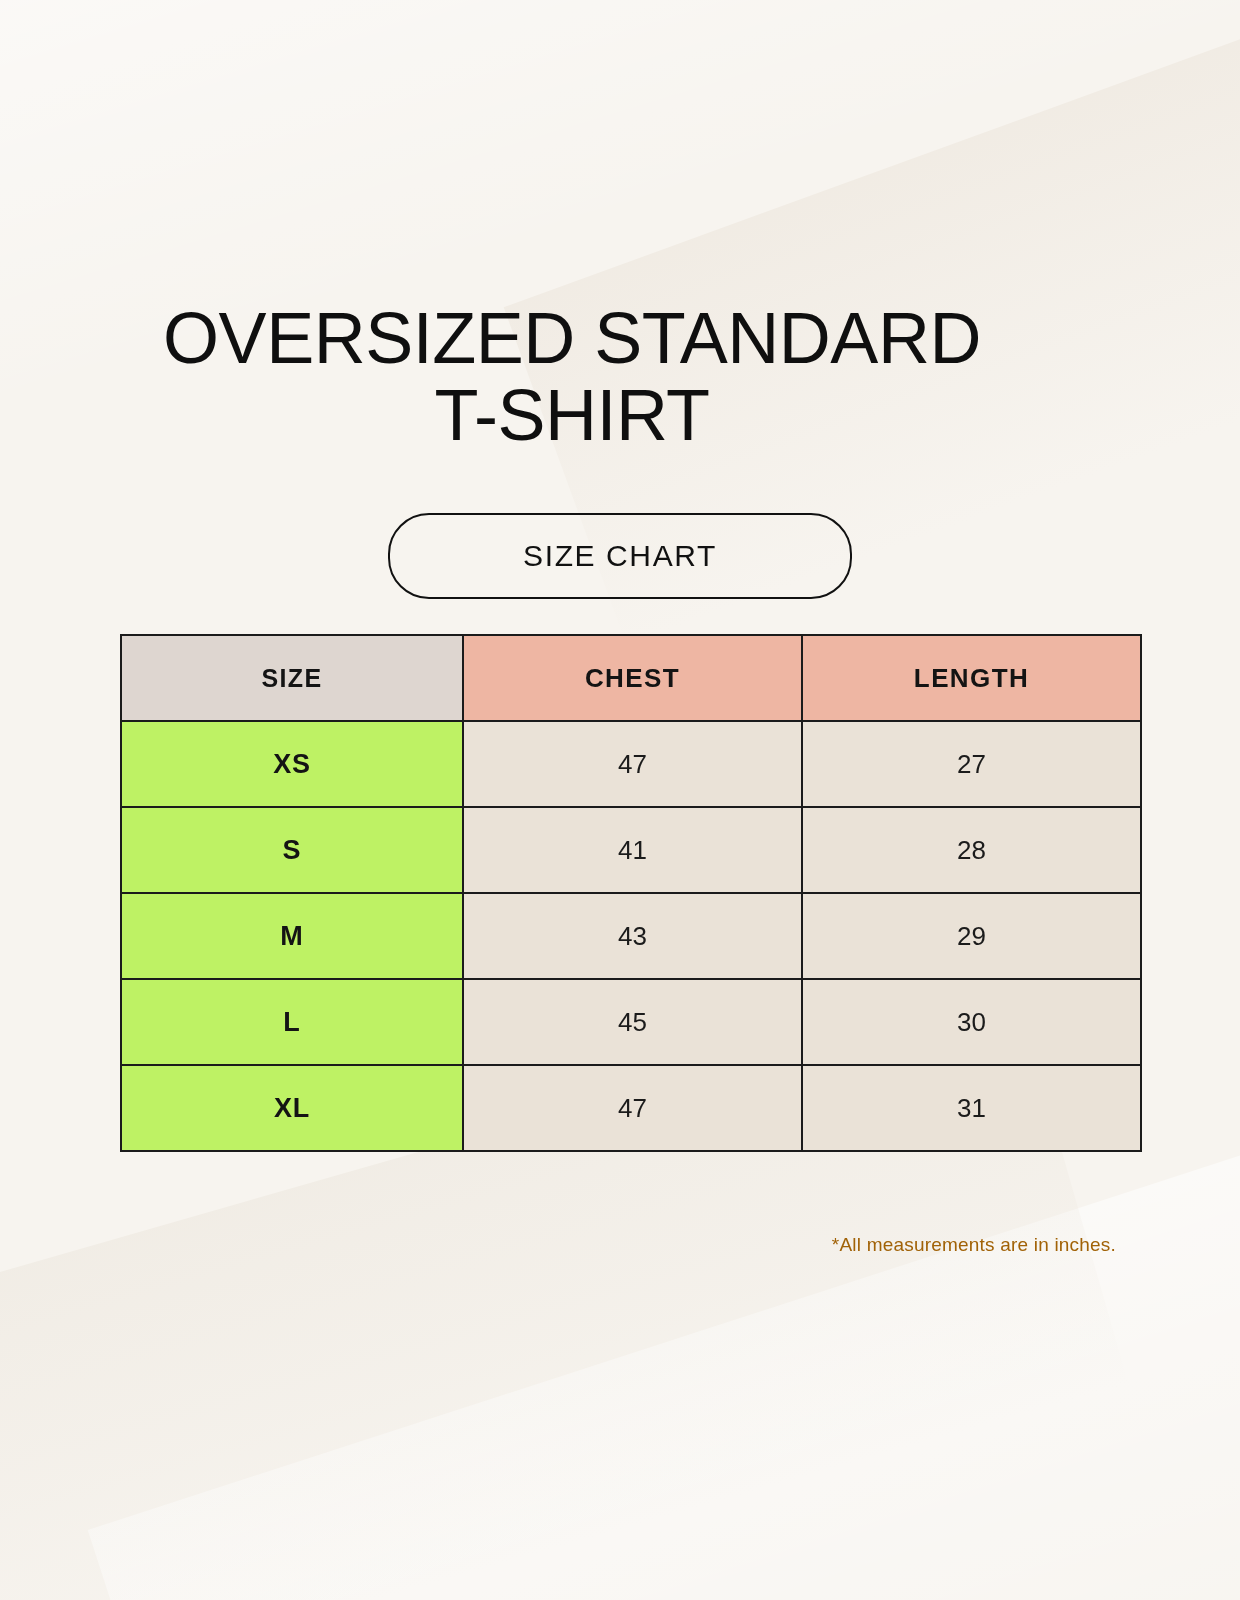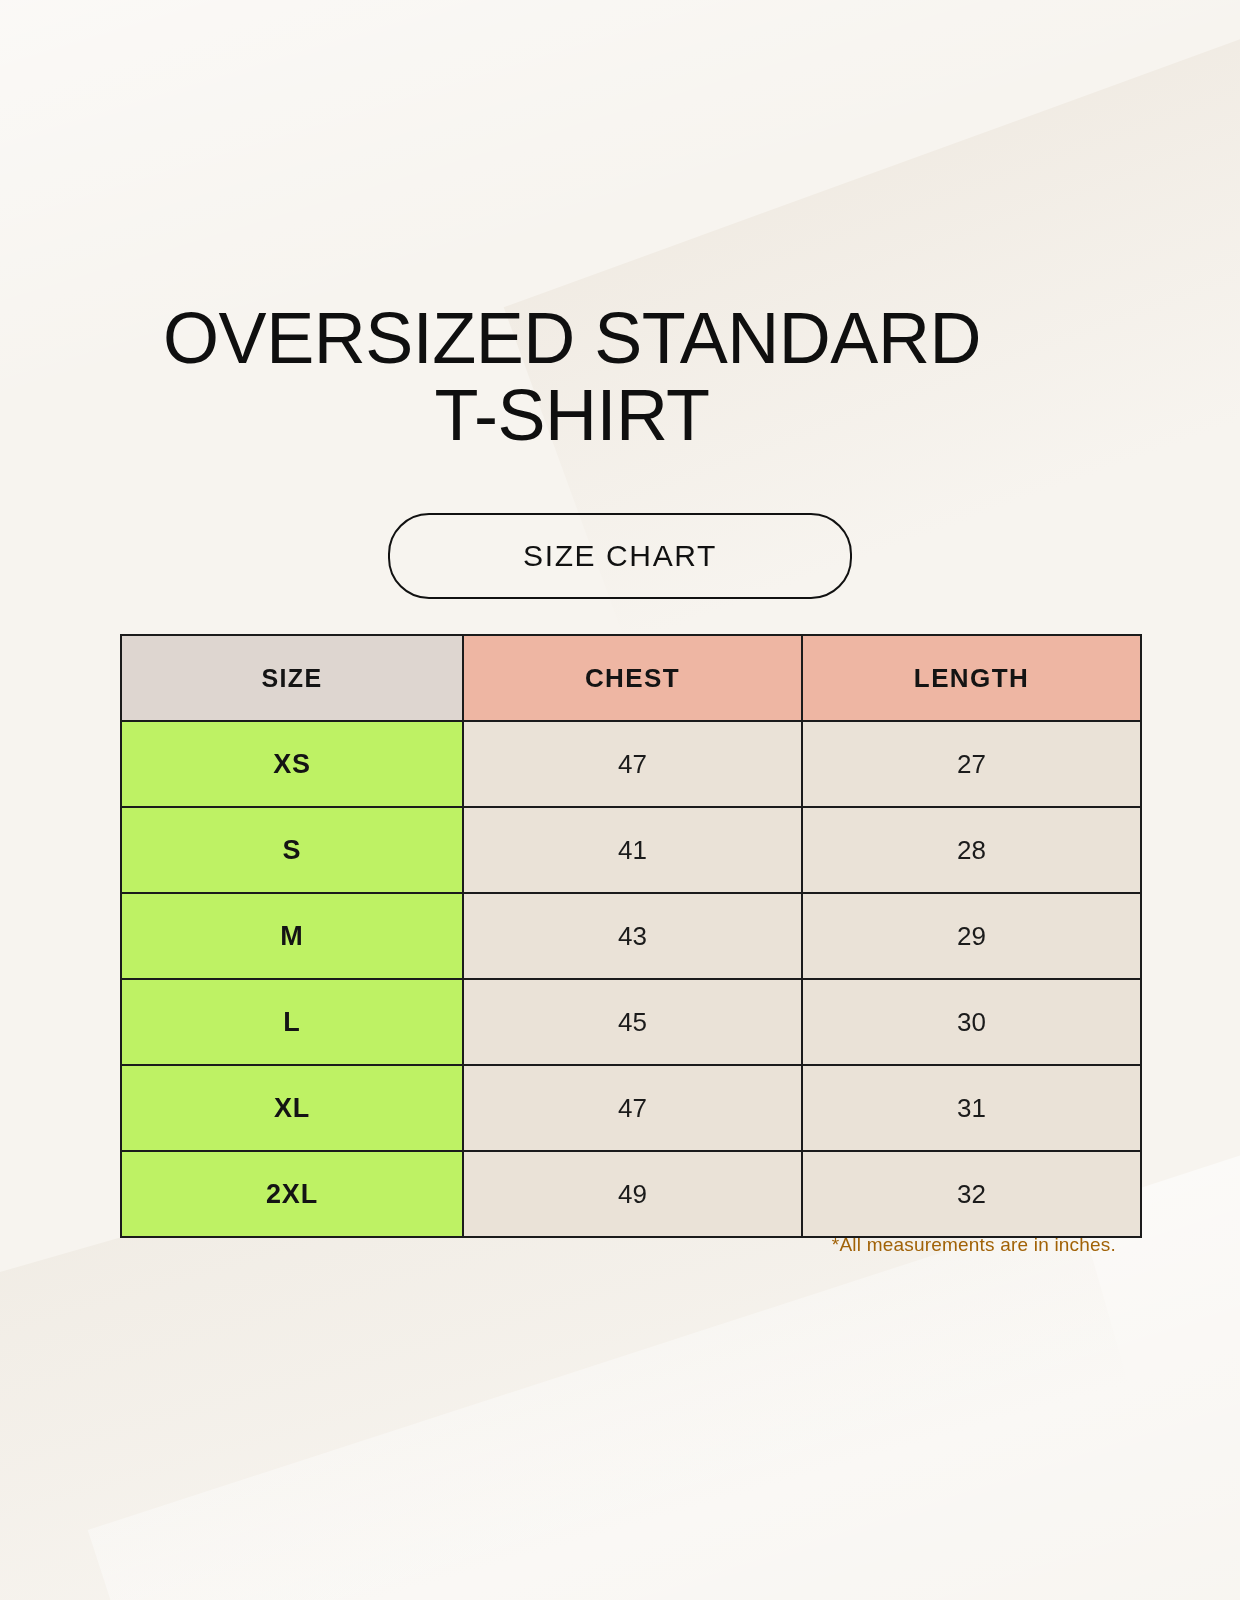--- a/index.html
+++ b/index.html
@@ -209,24 +209,19 @@
         <tr>
           <td class="cell-size">L</td>
           <td class="cell-val">45</td>
           <td class="cell-val">30</td>
         </tr>
         <tr>
           <td class="cell-size">XL</td>
           <td class="cell-val">47</td>
           <td class="cell-val">31</td>
         </tr>
-        <tr>
-          <td class="cell-size">2XL</td>
-          <td class="cell-val">49</td>
-          <td class="cell-val">32</td>
-        </tr>
       </tbody>
     </table>
   </div>
 
   <div class="footnote">*All measurements are in inches.</div>
 
 </div>
 
 </body></html>

